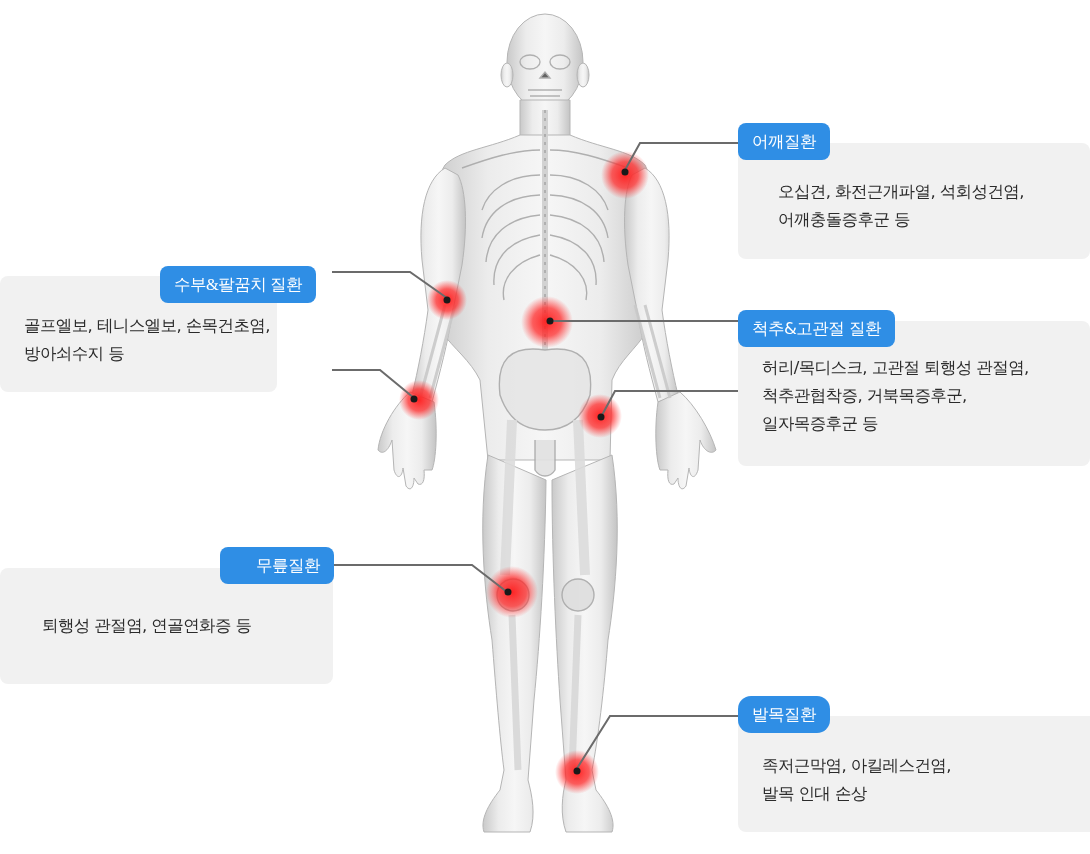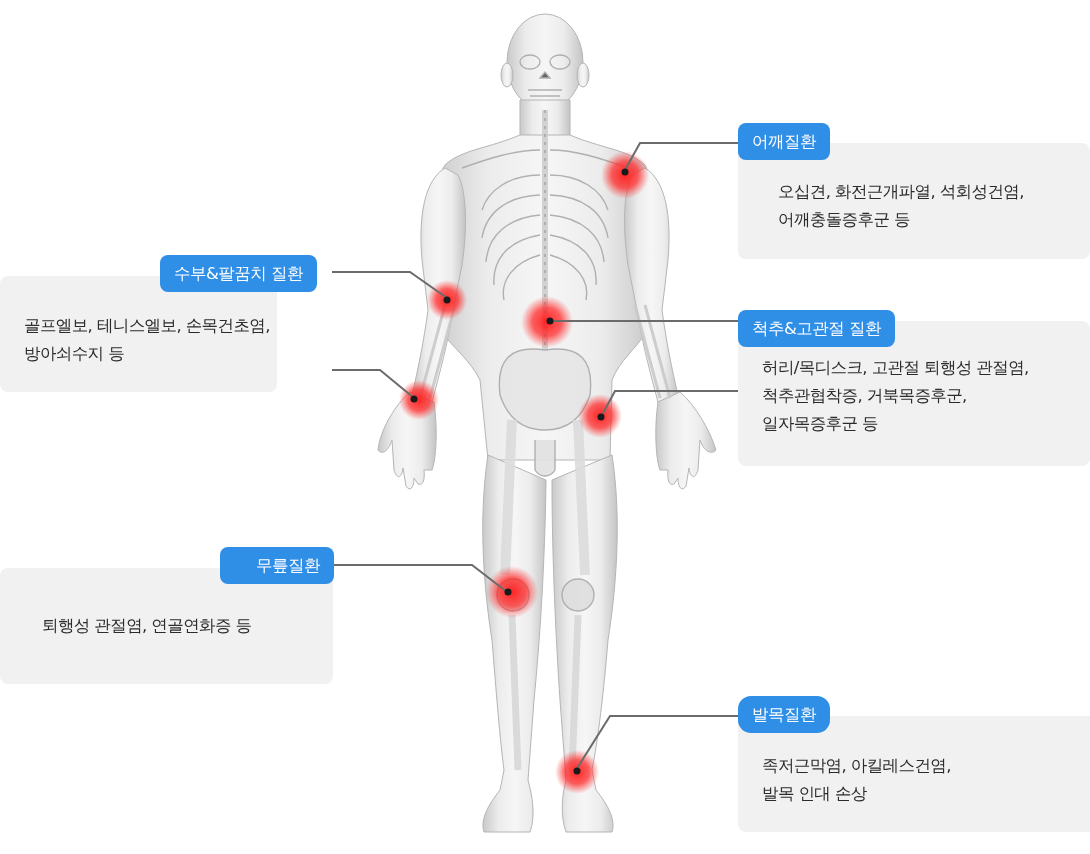--- a/index.html
+++ b/index.html
@@ -172,21 +172,21 @@
   <div class="desc" style="left:24px; top:33px;">허리/목디스크, 고관절 퇴행성 관절염,
 척추관협착증, 거북목증후군,
 일자목증후군 등</div>
 </div>
 <div class="tag" style="left:738px; top:310px;">척추&amp;고관절 질환</div>
 
 <div class="card" style="left:0px; top:276px; width:277px; height:116px;">
   <div class="desc" style="left:24px; top:36px;">골프엘보, 테니스엘보, 손목건초염,
 방아쇠수지 등</div>
 </div>
-<div class="tag" style="left:160px; top:255px;">수부&amp;팔꿈치 질환</div>
+<div class="tag" style="left:160px; top:266px;font-family:Liberation Serif, serif;">수부&amp;팔꿈치 질환</div>
 
 <div class="card" style="left:0px; top:568px; width:333px; height:116px;">
   <div class="desc" style="left:42px; top:44px;">퇴행성 관절염, 연골연화증 등</div>
 </div>
 <div class="tag" style="left:220px; top:547px;padding-left:36px;">무릎질환</div>
 
 <div class="card" style="left:738px; top:716px; width:404px; height:116px;">
   <div class="desc" style="left:24px; top:36px;">족저근막염, 아킬레스건염,
 발목 인대 손상</div>
 </div>

